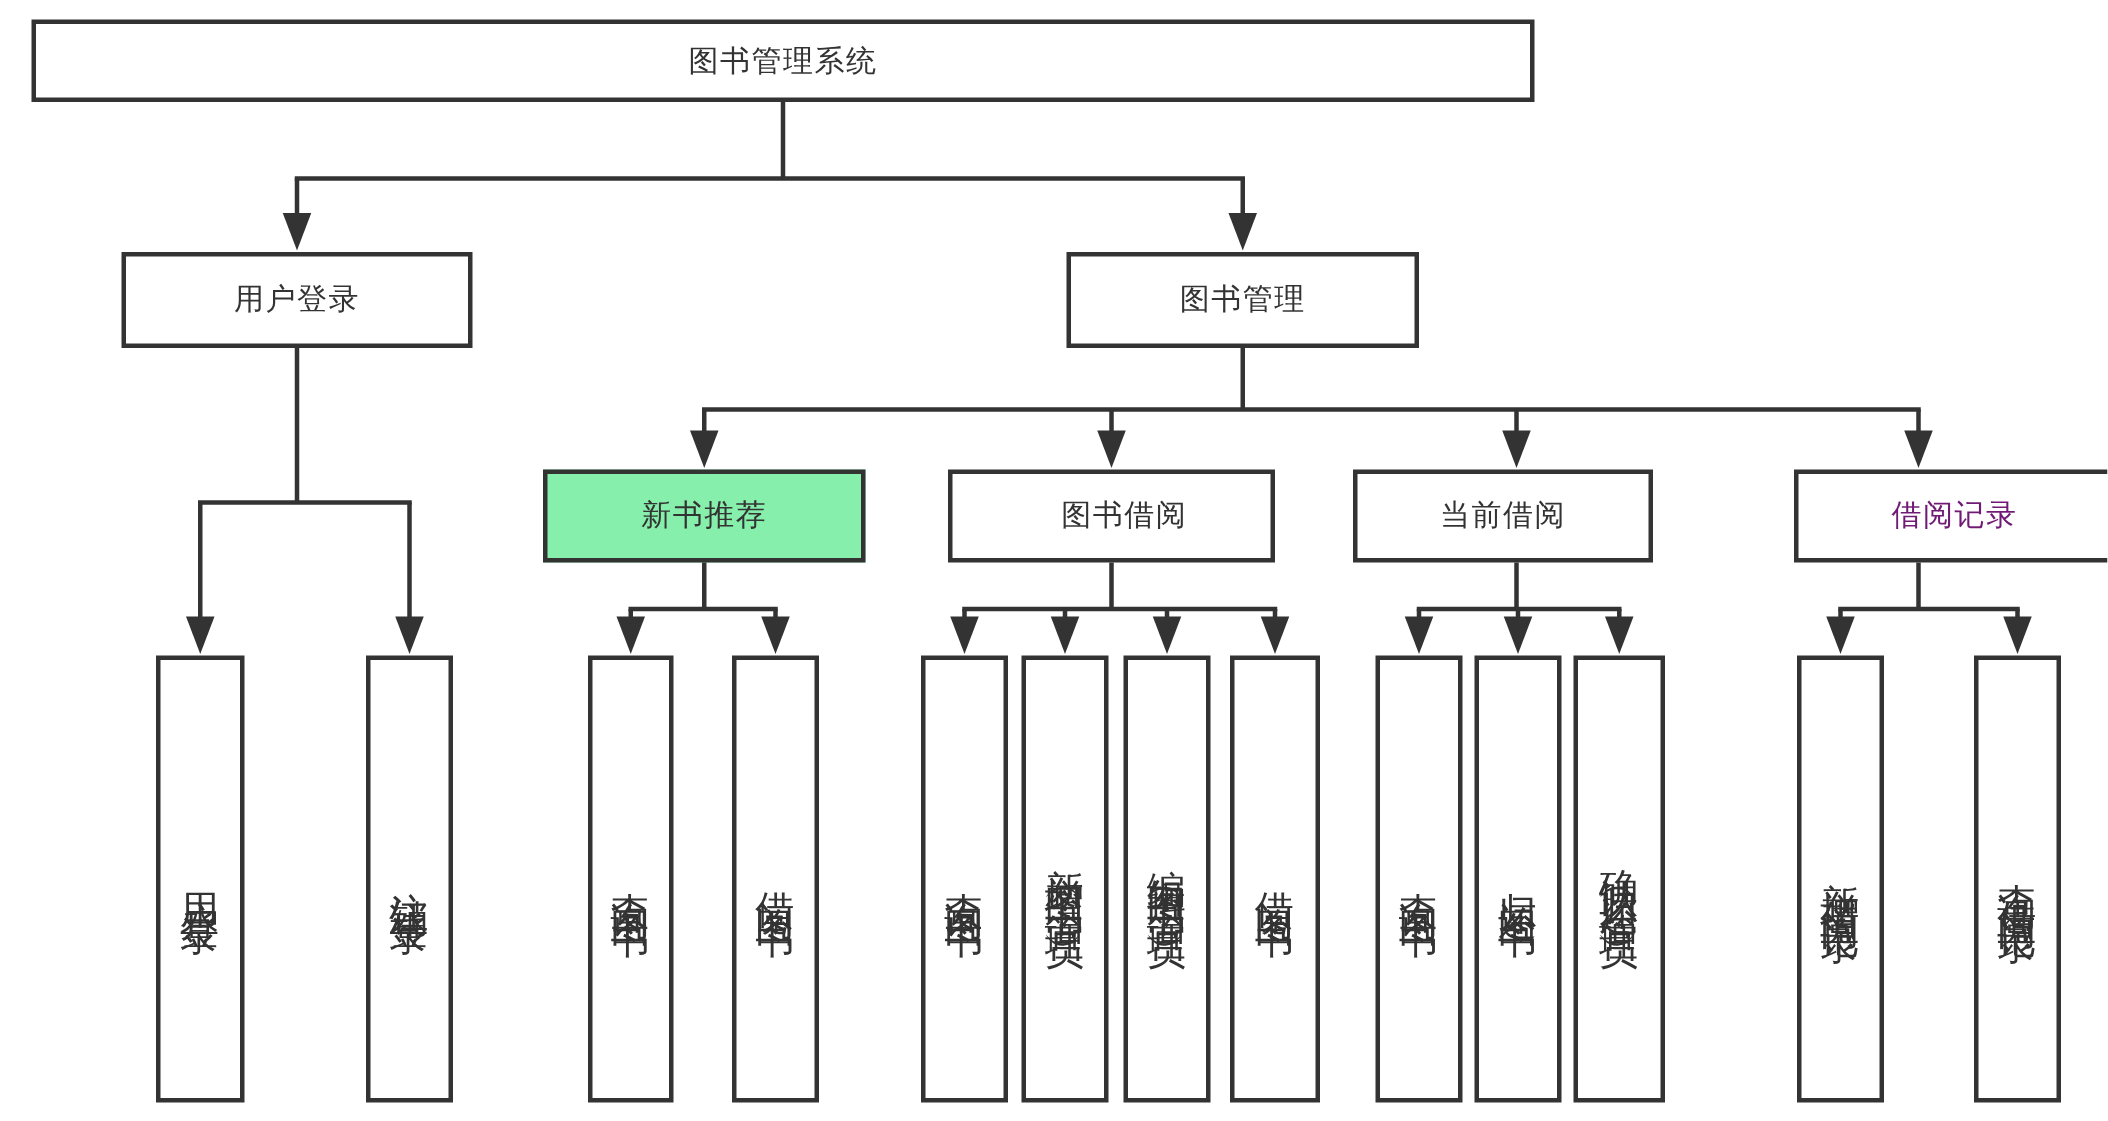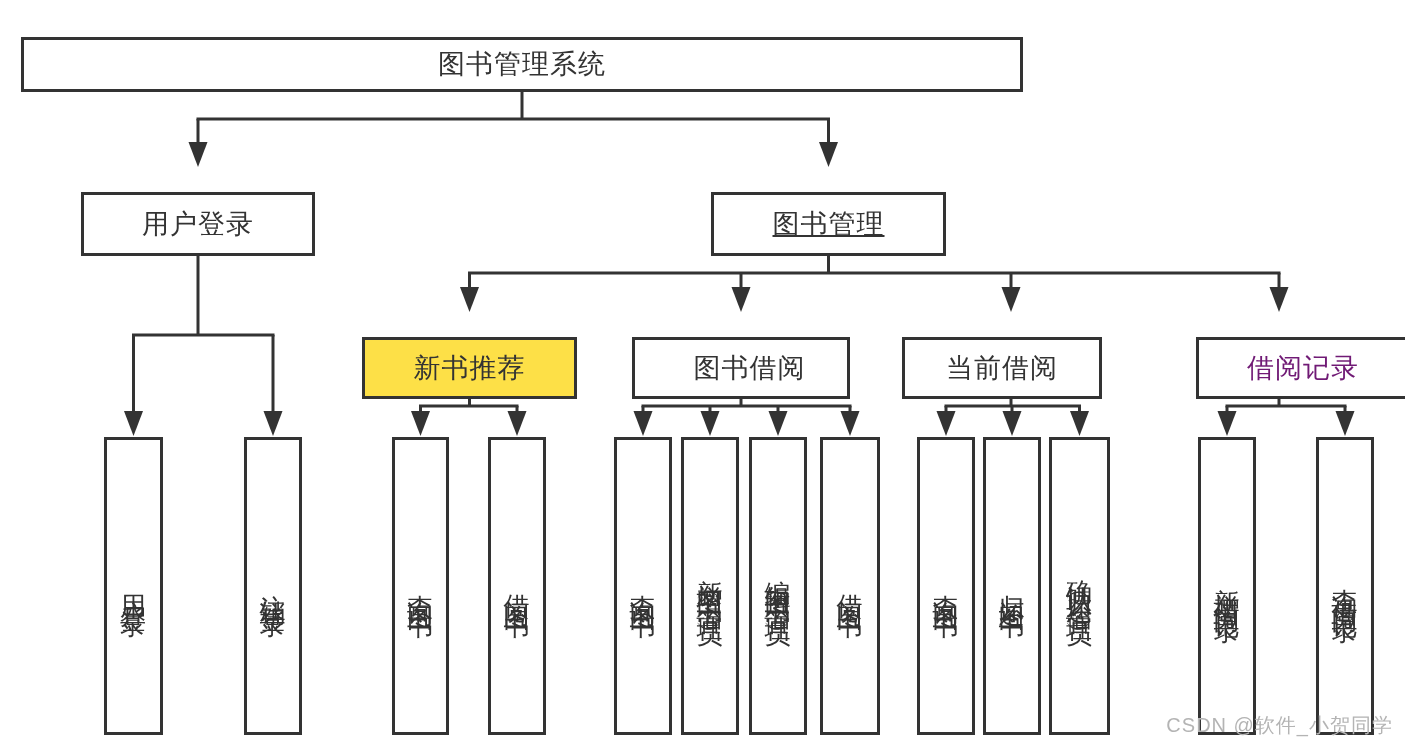--- a/index.html
+++ b/index.html
@@ -28,24 +28,23 @@
     box-sizing: border-box;
     border: 3px solid #333333;
     background: #ffffff;
     color: #333333;
     display: flex;
     align-items: center;
     justify-content: center;
     text-align: center;
   }
   .node.h {
-    font-size: 27px;
+    font-size: 20px;
     letter-spacing: 1px;
     line-height: 1;
-    margin-top: 24px;
   }
   .node.v {
     writing-mode: vertical-rl;
     text-orientation: mixed;
     font-size: 26px;
     letter-spacing: 6px;
     line-height: 1;
   }
   .node .label {
     display: block;
@@ -117,24 +116,24 @@
       <line x1="1345" y1="406" x2="1345" y2="419" stroke="#333333" stroke-width="3"></line>
       <polygon points="1335.5,411 1354.5,411 1345,436" fill="#333333"></polygon>
     </svg>
   <div id="nodes">
       <div class="node h" style="left: 21px; top: 13px; width: 1002px; height: 55px; border-color: rgb(51, 51, 51); background: rgb(255, 255, 255); color: rgb(51, 51, 51);">
     <span class="label">图书管理系统</span>
   </div>
       <div class="node h" style="left: 81px; top: 168px; width: 234px; height: 64px; border-color: rgb(51, 51, 51); background: rgb(255, 255, 255); color: rgb(51, 51, 51);">
     <span class="label">用户登录</span>
   </div>
-      <div class="node h" style="left: 711px; top: 168px; width: 235px; height: 64px; border-color: rgb(51, 51, 51); background: rgb(255, 255, 255); color: rgb(51, 51, 51); text-decoration: underline;">
+      <div class="node h" style="left: 711px; top: 168px; width: 235px; height: 64px; border-color: rgb(51, 51, 51); background: rgb(255, 255, 255); color: rgb(51, 51, 51);">
     <span class="label">图书管理</span>
   </div>
-      <div class="node h" style="left: 362px; top: 313px; width: 215px; height: 62px; border-color: rgb(51, 51, 51); background: #fde047; color: rgb(51, 51, 51);">
+      <div class="node h" style="left: 362px; top: 313px; width: 215px; height: 62px; border-color: rgb(51, 51, 51); background: #86efac; color: rgb(51, 51, 51);">
     <span class="label">新书推荐</span>
   </div>
       <div class="node h" style="left: 632px; top: 313px; width: 218px; height: 62px; border-color: rgb(51, 51, 51); background: rgb(255, 255, 255); color: rgb(51, 51, 51); padding-left: 17px;">
     <span class="label">图书借阅</span>
   </div>
       <div class="node h" style="left: 902px; top: 313px; width: 200px; height: 62px; border-color: rgb(51, 51, 51); background: rgb(255, 255, 255); color: rgb(51, 51, 51);">
     <span class="label">当前借阅</span>
   </div>
       <div class="node h" style="left: 1196px; top: 313px; width: 214px; height: 62px; border-color: rgb(51, 51, 51); background: rgb(255, 255, 255); color: #701a75;">
     <span class="label">借阅记录</span>
@@ -172,14 +171,13 @@
       <div class="node v" style="left: 1049px; top: 437px; width: 61px; height: 298px; border-color: rgb(51, 51, 51); background: rgb(255, 255, 255); color: rgb(51, 51, 51);">
     <span class="label">确认归还（管理员）</span>
   </div>
       <div class="node v" style="left: 1198px; top: 437px; width: 58px; height: 298px; border-color: rgb(51, 51, 51); background: rgb(255, 255, 255); color: rgb(51, 51, 51);">
     <span class="label">新增借阅记录</span>
   </div>
       <div class="node v" style="left: 1316px; top: 437px; width: 58px; height: 298px; border-color: rgb(51, 51, 51); background: rgb(255, 255, 255); color: rgb(51, 51, 51);">
     <span class="label">查询借阅记录</span>
   </div>
     </div>
-  <div class="watermark" style="color: rgb(180, 180, 180);">CSDN @软件_小贺同学</div>
 </div>
 
 </body></html>

